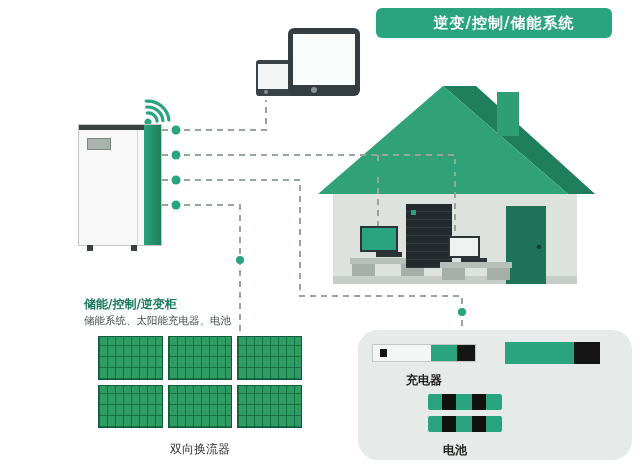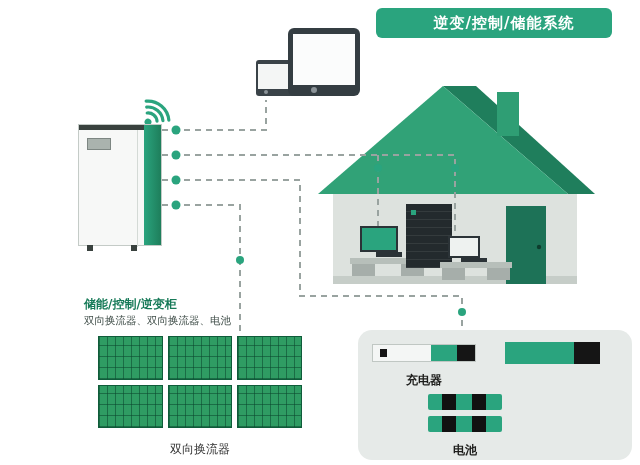--- a/index.html
+++ b/index.html
@@ -39,34 +39,34 @@
   .cab-title{left:64px;top:254px;width:190px;font-size:12px;font-weight:bold;color:#177a58;}
   .cab-desc1{left:64px;top:271px;width:200px;font-size:10.5px;color:#3f4d48;}
   .cab-desc2{left:76px;top:285px;width:200px;font-size:10.5px;color:#3f4d48;}
   
   .panels{left:78px;top:336px;width:204px;height:92px;display:grid;grid-template-columns:repeat(3,1fr);grid-template-rows:repeat(2,1fr);gap:5px;}
   .panel{background:#2f9c63;border:1px solid #0f5c3a;box-sizing:border-box;
          background-image:repeating-linear-gradient(90deg,rgba(10,70,45,.55) 0 1px,transparent 1px 8px),
                           repeating-linear-gradient(0deg,rgba(10,70,45,.55) 0 1px,transparent 1px 11px);}
   .solar-label{left:78px;top:441px;width:204px;text-align:center;font-size:12px;color:#333;}
   
-  .equipbox{left:358px;top:330px;width:254px;height:130px;background:#e6eae8;border-radius:14px;}
+  .equipbox{left:358px;top:330px;width:254px;height:130px;background:#e6eae8;border-radius:20px;}
   .charger{position:absolute;left:14px;top:14px;width:104px;height:18px;display:flex;border:1px solid #c0c7c3;box-sizing:border-box;}
   .charger .seg-white{flex:0 0 58px;background:#f4f6f5;position:relative;}
   .charger .seg-white i{position:absolute;left:7px;top:4px;width:7px;height:8px;background:#151515;}
   .charger .seg-green{flex:0 0 26px;background:#2aa47e;}
   .charger .seg-black{flex:1;background:#151515;}
   .eq-label{position:absolute;font-size:12px;font-weight:600;color:#1d1d1b;text-align:center;}
   .charger-label{left:8px;top:42px;width:116px;}
   .converter{position:absolute;left:147px;top:12px;width:95px;height:22px;background:#2aa47e;}
   .converter i{position:absolute;right:0;top:0;width:26px;height:100%;background:#151515;}
   .converter-label{left:147px;top:42px;width:95px;}
   .battbar{position:absolute;left:70px;width:74px;height:16px;background:#2aa47e;border-radius:2px;}
   .battbar i{position:absolute;top:0;width:14px;height:100%;background:#111;}
-  .batt-label{left:70px;top:112px;width:74px;}
+  .batt-label{left:60px;top:112px;width:74px;}
   svg{position:absolute;left:0;top:0;}
   .lbl{line-height:1.25;margin-top:43px;}
 </style>
 </head>
 <body>
 
 <div id="page">
 
   <svg width="640" height="465" viewBox="0 0 640 465">
 
@@ -112,21 +112,21 @@
   <div class="abs cabinet">
     <div class="cabinet-top"></div>
     <div class="cabinet-seam"></div>
     <div class="cabinet-stripe"></div>
     <div class="cabinet-screen"></div>
     <div class="cabinet-foot" style="left:8px;"></div>
     <div class="cabinet-foot" style="right:24px;"></div>
   </div>
 
   <div class="abs cab-title lbl">储能/控制/逆变柜</div>
-  <div class="abs cab-desc1 lbl">双向换流器、双向换流器、电池</div>
+  <div class="abs cab-desc1 lbl">储能系统、太阳能充电器、电池</div>
 
   <div class="abs phone">
     <div class="phone-screen"></div>
     <div class="phone-btn"></div>
   </div>
   <div class="abs tablet">
     <div class="tablet-screen"></div>
     <div class="tablet-btn"></div>
   </div>
 

